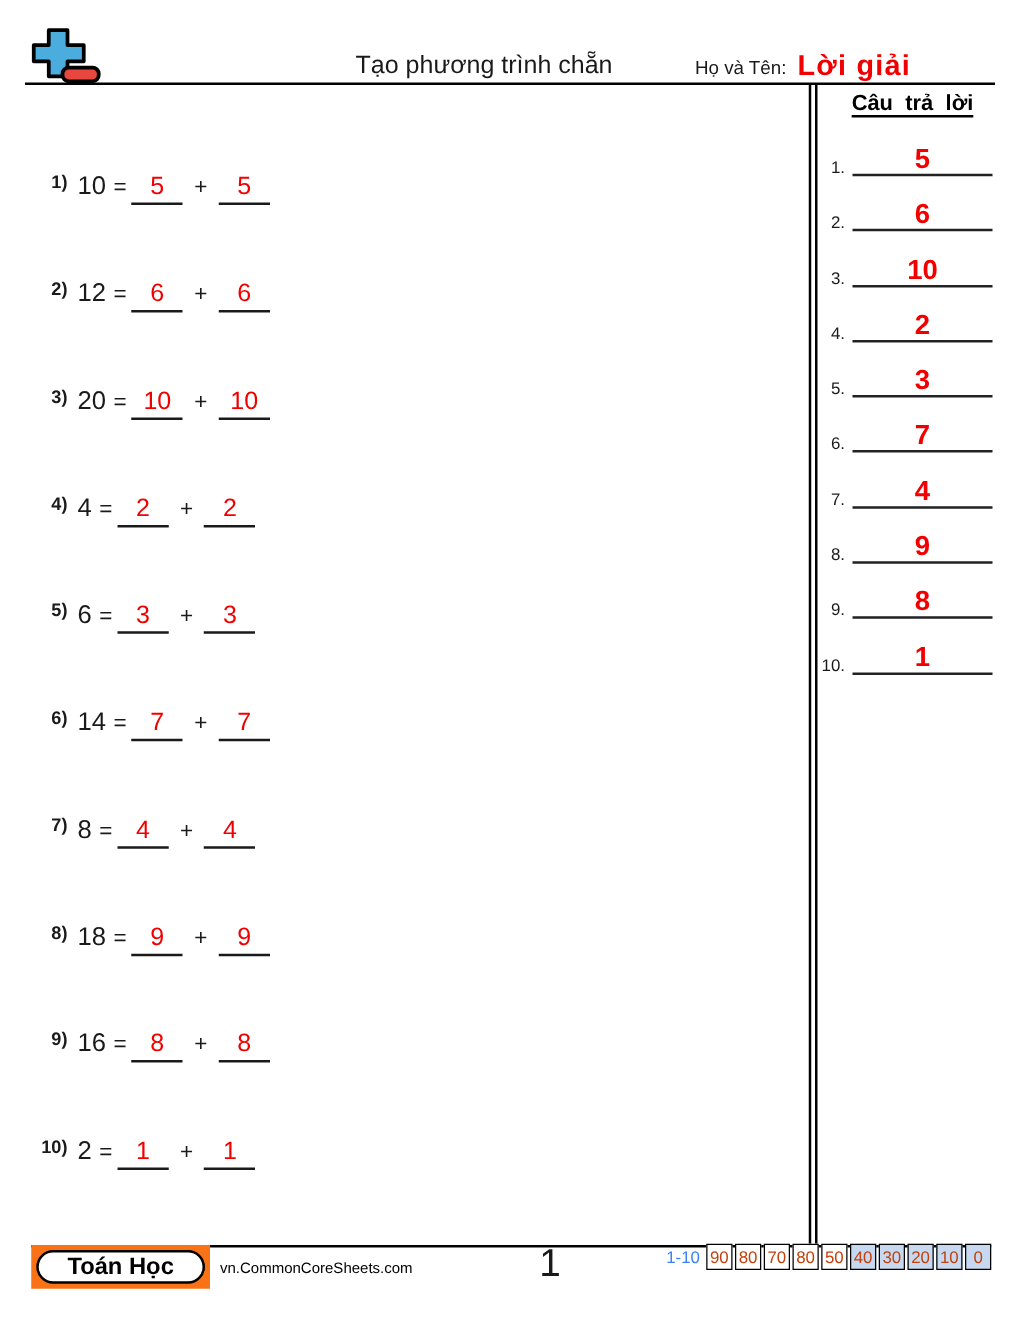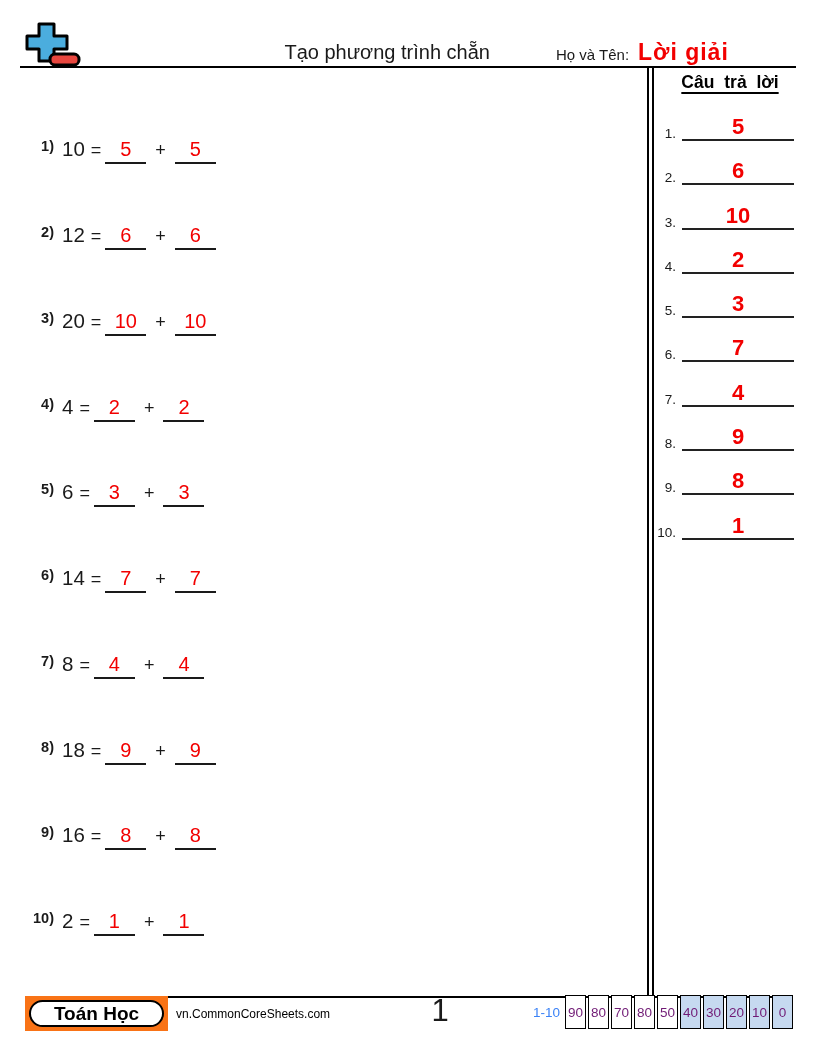--- a/index.html
+++ b/index.html
@@ -63,22 +63,22 @@
     background:#fff; border:2px solid #000; border-radius:15px;
     display:flex; align-items:center; justify-content:center;
     font-size:19px; font-weight:bold; color:#000;
   }
   .site { position:absolute; left:176px; top:1007px; font-size:12px; color:#000000; }
   .page-num { position:absolute; left:416px; top:993px; width:48px; text-align:center; font-size:31px; color:#1a1a1a; }
   .score { position:absolute; right:23px; top:995px; display:flex; align-items:center; }
   .score-label { font-size:13.5px; margin-right:5px; color:#3b82f6; }
   .score-cells { display:flex; gap:2px; }
   .score-cell {
-    width:21px; height:34px; border:1.5px solid #000; background:#fff;
-    display:flex; align-items:center; justify-content:center; font-size:13.5px; color:#701a75;
+    width:21px; height:21px; border:1.5px solid #000; background:#fff;
+    display:flex; align-items:center; justify-content:center; font-size:13.5px; color:#c2410c;
   }
   .score-cell.hl { background:#c6d9f0; }
 </style>
 </head>
 <body>
 
 <div class="page">
 
   <svg class="logo" width="58" height="50" viewBox="-2 -2 58 50" xmlns="http://www.w3.org/2000/svg">
     <path d="M13 2 H28 V14 H41 V27 H28 V39 H13 V27 H1 V14 H13 Z" stroke="#000" stroke-width="3" stroke-linejoin="round" fill="#4badde"></path>

